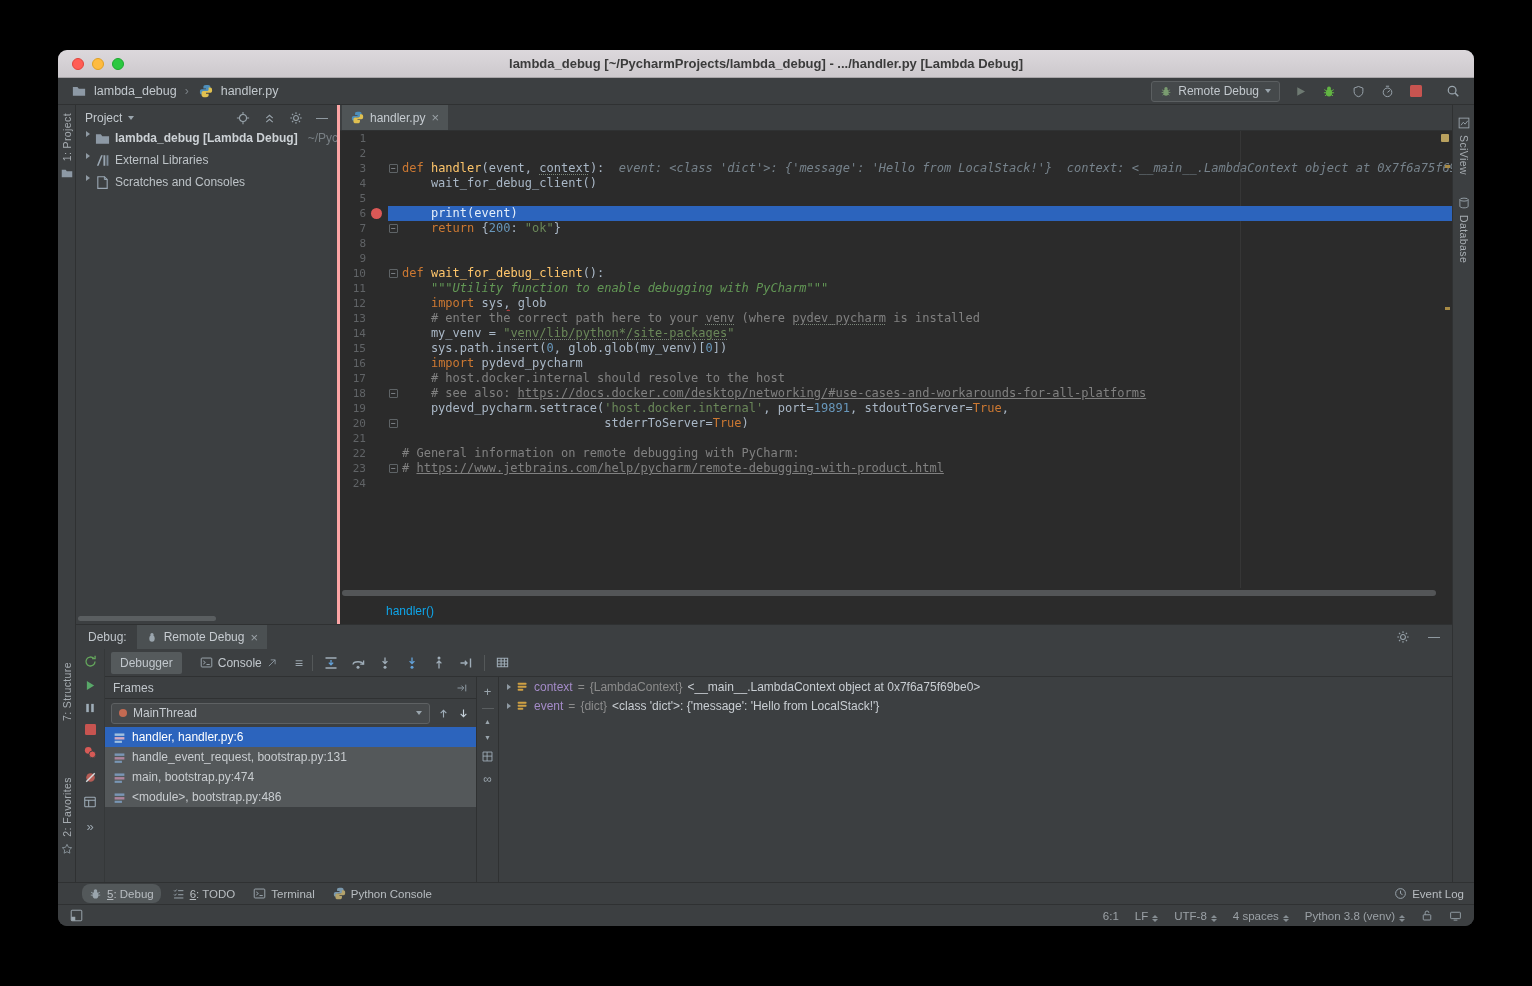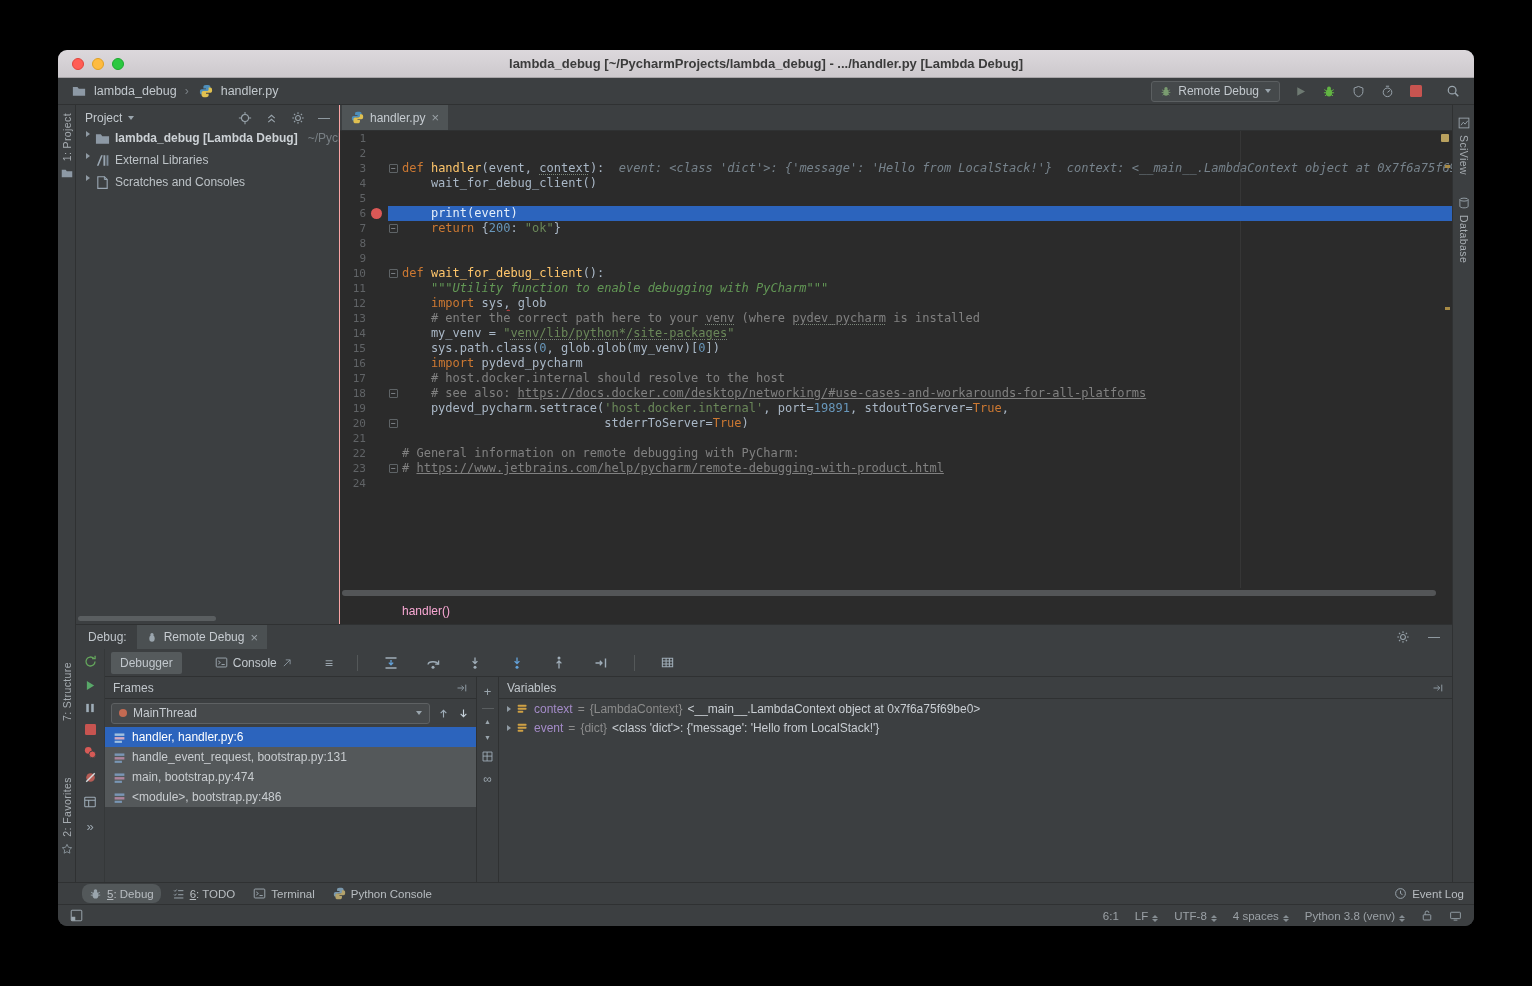--- a/index.html
+++ b/index.html
@@ -24,21 +24,21 @@
 
 .mid{flex:1;display:flex;min-height:0}
 .stripe-l{flex:0 0 18px;background:#3c3f41;border-right:1px solid #2f3132;position:relative}
 .stripe-r{flex:0 0 22px;background:#3c3f41;border-left:1px solid #2f3132;position:relative}
 .sgroup{position:absolute;left:0;width:100%;display:flex;flex-direction:column;align-items:center;gap:6px}
 .vlabel{writing-mode:vertical-rl;font-size:10.5px;color:#a7adb2;letter-spacing:.4px;white-space:nowrap}
 .vlabel.flip{transform:rotate(180deg)}
 .center{flex:1;display:flex;flex-direction:column;min-width:0}
 .mainrow{flex:0 0 519px;display:flex;min-width:0}
 
-.project{flex:0 0 264px;background:#3c3f41;border-right:1px solid #fca5a5;display:flex;flex-direction:column;position:relative;overflow:hidden}
+.project{flex:0 0 264px;background:#3c3f41;border-right:3px solid #fca5a5;display:flex;flex-direction:column;position:relative;overflow:hidden}
 .pj-header{flex:0 0 26px;display:flex;align-items:center;padding:0 9px;gap:6px;color:#c2c8cd}
 .pj-tools{margin-left:auto;display:flex;gap:13px;align-items:center}
 .trow{height:22px;display:flex;align-items:flex-start;gap:5px;padding-left:10px;white-space:nowrap;overflow:hidden}
 .tname{color:#bdc3c7}
 .tname.bold{font-weight:bold;color:#cdd2d6}
 .tpath{color:#787f84;margin-left:5px}
 .pj-hthumb{position:absolute;bottom:3px;left:2px;width:138px;height:5px;background:#5a5e60;border-radius:3px}
 
 .editor-col{flex:1;display:flex;flex-direction:column;background:#2b2b2b;min-width:0}
 .tabbar{flex:0 0 26px;background:#3c3f41;border-bottom:1px solid #2f3132;display:flex;align-items:stretch;padding-left:2px}
@@ -58,31 +58,31 @@
 .tk.pl{color:#a9b7c6}.tk.kw{color:#cc7832}.tk.fn{color:#ffc66b}.tk.str{color:#6a8759}
 .tk.doc{color:#629755;font-style:italic}.tk.com{color:#808080}.tk.num{color:#6897bb}.tk.bi{color:#8888c6}
 .tk.hint{color:#76828b;font-style:italic}
 .tk.ul{text-decoration:underline}
 .tk.ud{text-decoration:underline dotted rgba(150,165,150,.75);text-underline-offset:2px}
 .tk.wr{text-decoration:underline wavy #bc3f3c;text-underline-offset:2px}
 .stripemark{position:absolute;right:2px;width:5px;height:3px;background:#a78a45}
 .inspectbox{position:absolute;right:3px;top:3px;width:8px;height:8px;background:#b9a15e;border-radius:1px}
 .hscroll{flex:0 0 10px;position:relative;background:#2b2b2b}
 .hthumb{position:absolute;left:2px;right:16px;top:2px;height:6px;background:#5a5d5f;border-radius:3px;opacity:.85}
-.crumbbar{flex:0 0 26px;background:#2b2b2b;display:flex;align-items:center;padding-left:62px;color:#f9a8d4}
+.crumbbar{flex:0 0 26px;background:#2b2b2b;display:flex;align-items:center;padding-left:46px;color:#0ea5e9}
 
 .debugwin{flex:0 0 258px;border-top:1px solid #2f3132;display:flex;flex-direction:column;background:#3c3f41}
 .dw-header{flex:0 0 24px;display:flex;align-items:center;padding:0 12px;gap:10px}
 .dw-title{color:#c0c6cb}
 .dw-tab{display:flex;align-items:center;gap:6px;background:#4b5052;height:24px;padding:0 9px;color:#c6cbd0}
 .dw-right{margin-left:auto;display:flex;gap:18px;align-items:center}
 .dw-body{flex:1;display:flex;min-height:0}
 .dw-strip{flex:0 0 28px;display:flex;flex-direction:column;align-items:center;padding-top:5px;gap:10px}
 .dw-main{flex:1;display:flex;flex-direction:column;min-width:0;border-left:1px solid #353839}
-.dw-toolbar{flex:0 0 28px;display:flex;align-items:center;gap:24px;padding:0 6px;border-bottom:1px solid #2f3132}
+.dw-toolbar{flex:0 0 28px;display:flex;align-items:center;gap:9px;padding:0 6px;border-bottom:1px solid #2f3132}
 .dtab{display:flex;align-items:center;gap:5px;height:22px;padding:0 9px;border-radius:2px;color:#c2c8cd}
 .dtab.active{background:#555a5c}
 .vsep{width:1px;height:16px;background:#545859}
 .hamb{color:#9aa5ad;font-size:14px}
 .dw-content{flex:1;display:flex;min-height:0}
 .frames{flex:0 0 372px;display:flex;flex-direction:column;border-right:1px solid #2f3132}
 .panel-h{flex:0 0 22px;display:flex;align-items:center;padding:0 8px;color:#c0c6cb;border-bottom:1px solid #2f3132}
 .panel-h .ph-right{margin-left:auto}
 .threadrow{flex:0 0 28px;display:flex;align-items:center;gap:7px;padding:0 6px}
 .threadbox{flex:1;height:21px;background:#46494b;border:1px solid #5e6163;border-radius:3px;display:flex;align-items:center;gap:6px;padding:0 7px;color:#c6cbd0}
@@ -302,21 +302,21 @@
                 <div class="cl"><span class="ln">5</span><span class="bpc"></span><span class="fc"></span><span class="ct"></span></div>
                 <div class="cl exec"><span class="ln">6</span><span class="bpc"><i class="bpdot"></i></span><span class="fc"></span><span class="ct"><span class="tk pl">    </span><span class="tk bi">print</span><span class="tk pl">(event)</span></span></div>
                 <div class="cl"><span class="ln">7</span><span class="bpc"></span><span class="fc"><i class="foldbox">−</i></span><span class="ct"><span class="tk pl">    </span><span class="tk kw">return</span><span class="tk pl"> {</span><span class="tk num">200</span><span class="tk pl">: </span><span class="tk str">"ok"</span><span class="tk pl">}</span></span></div>
                 <div class="cl"><span class="ln">8</span><span class="bpc"></span><span class="fc"></span><span class="ct"></span></div>
                 <div class="cl"><span class="ln">9</span><span class="bpc"></span><span class="fc"></span><span class="ct"></span></div>
                 <div class="cl"><span class="ln">10</span><span class="bpc"></span><span class="fc"><i class="foldbox">−</i></span><span class="ct"><span class="tk kw">def</span><span class="tk pl"> </span><span class="tk fn">wait_for_debug_client</span><span class="tk pl">():</span></span></div>
                 <div class="cl"><span class="ln">11</span><span class="bpc"></span><span class="fc"></span><span class="ct"><span class="tk pl">    </span><span class="tk doc">"""Utility function to enable debugging with PyCharm"""</span></span></div>
                 <div class="cl"><span class="ln">12</span><span class="bpc"></span><span class="fc"></span><span class="ct"><span class="tk pl">    </span><span class="tk kw">import</span><span class="tk pl"> sys</span><span class="tk pl wr">,</span><span class="tk pl"> glob</span></span></div>
                 <div class="cl"><span class="ln">13</span><span class="bpc"></span><span class="fc"></span><span class="ct"><span class="tk pl">    </span><span class="tk com"># enter the correct path here to your </span><span class="tk com ud">venv</span><span class="tk com"> (where </span><span class="tk com ud">pydev_pycharm</span><span class="tk com"> is installed</span></span></div>
                 <div class="cl"><span class="ln">14</span><span class="bpc"></span><span class="fc"></span><span class="ct"><span class="tk pl">    my_venv = </span><span class="tk str">"</span><span class="tk str ud">venv/lib/python*/site-packages</span><span class="tk str">"</span></span></div>
-                <div class="cl"><span class="ln">15</span><span class="bpc"></span><span class="fc"></span><span class="ct"><span class="tk pl">    sys.path.class(</span><span class="tk num">0</span><span class="tk pl">, glob.glob(my_venv)[</span><span class="tk num">0</span><span class="tk pl">])</span></span></div>
+                <div class="cl"><span class="ln">15</span><span class="bpc"></span><span class="fc"></span><span class="ct"><span class="tk pl">    sys.path.insert(</span><span class="tk num">0</span><span class="tk pl">, glob.glob(my_venv)[</span><span class="tk num">0</span><span class="tk pl">])</span></span></div>
                 <div class="cl"><span class="ln">16</span><span class="bpc"></span><span class="fc"></span><span class="ct"><span class="tk pl">    </span><span class="tk kw">import</span><span class="tk pl"> pydevd_pycharm</span></span></div>
                 <div class="cl"><span class="ln">17</span><span class="bpc"></span><span class="fc"></span><span class="ct"><span class="tk pl">    </span><span class="tk com"># host.docker.internal should resolve to the host</span></span></div>
                 <div class="cl"><span class="ln">18</span><span class="bpc"></span><span class="fc"><i class="foldbox">−</i></span><span class="ct"><span class="tk pl">    </span><span class="tk com"># see also: </span><span class="tk com ul">https://docs.docker.com/desktop/networking/#use-cases-and-workarounds-for-all-platforms</span></span></div>
                 <div class="cl"><span class="ln">19</span><span class="bpc"></span><span class="fc"></span><span class="ct"><span class="tk pl">    pydevd_pycharm.settrace(</span><span class="tk str">'host.docker.internal'</span><span class="tk pl">, port=</span><span class="tk num">19891</span><span class="tk pl">, stdoutToServer=</span><span class="tk kw">True</span><span class="tk pl">,</span></span></div>
                 <div class="cl"><span class="ln">20</span><span class="bpc"></span><span class="fc"><i class="foldbox">−</i></span><span class="ct"><span class="tk pl">                            stderrToServer=</span><span class="tk kw">True</span><span class="tk pl">)</span></span></div>
                 <div class="cl"><span class="ln">21</span><span class="bpc"></span><span class="fc"></span><span class="ct"></span></div>
                 <div class="cl"><span class="ln">22</span><span class="bpc"></span><span class="fc"></span><span class="ct"><span class="tk com"># General information on remote debugging with PyCharm:</span></span></div>
                 <div class="cl"><span class="ln">23</span><span class="bpc"></span><span class="fc"><i class="foldbox">−</i></span><span class="ct"><span class="tk com"># </span><span class="tk com ul">https://www.jetbrains.com/help/pycharm/remote-debugging-with-product.html</span></span></div>
                 <div class="cl"><span class="ln">24</span><span class="bpc"></span><span class="fc"></span><span class="ct"></span></div>
               </div>
@@ -544,29 +544,20 @@
                 <span class="tinytri">▼</span>
                 <span>
                     <svg width="13" height="13" viewBox="0 0 16 16">
                       <path stroke="#9fadb8" fill="none" stroke-width="1.1" d="M2.5 2.5h11v11h-11zM2.5 7.5h11M7.5 2.5v11"></path>
                     </svg>
                   </span>
                 <span style="font-size:12px">∞</span>
               </div>
 
               <div class="vars">
-                <div class="panel-h">
-                  <span>Variables</span>
-                  <span class="ph-right">
-                      <svg width="12" height="12" viewBox="0 0 16 16">
-                        <path d="M2 8h8M7.2 4.8L10.4 8l-3.2 3.2" stroke="#8f9aa3" fill="none" stroke-width="1.3"></path>
-                        <path d="M13 3.5v9" stroke="#8f9aa3" stroke-width="1.3"></path>
-                      </svg>
-                    </span>
-                </div>
                 <div class="vrow">
                   <i class="tri-r"></i>
                   <span>
                       <svg width="13" height="13" viewBox="0 0 16 16">
                         <rect x="2" y="3.5" width="11" height="2.4" rx="1" fill="#cfa144"></rect>
                         <rect x="2" y="7.2" width="11" height="2.4" rx="1" fill="#cfa144"></rect>
                         <rect x="2" y="10.9" width="7" height="2.4" rx="1" fill="#cfa144"></rect>
                       </svg>
                     </span>
                   <span class="vname">context</span>

